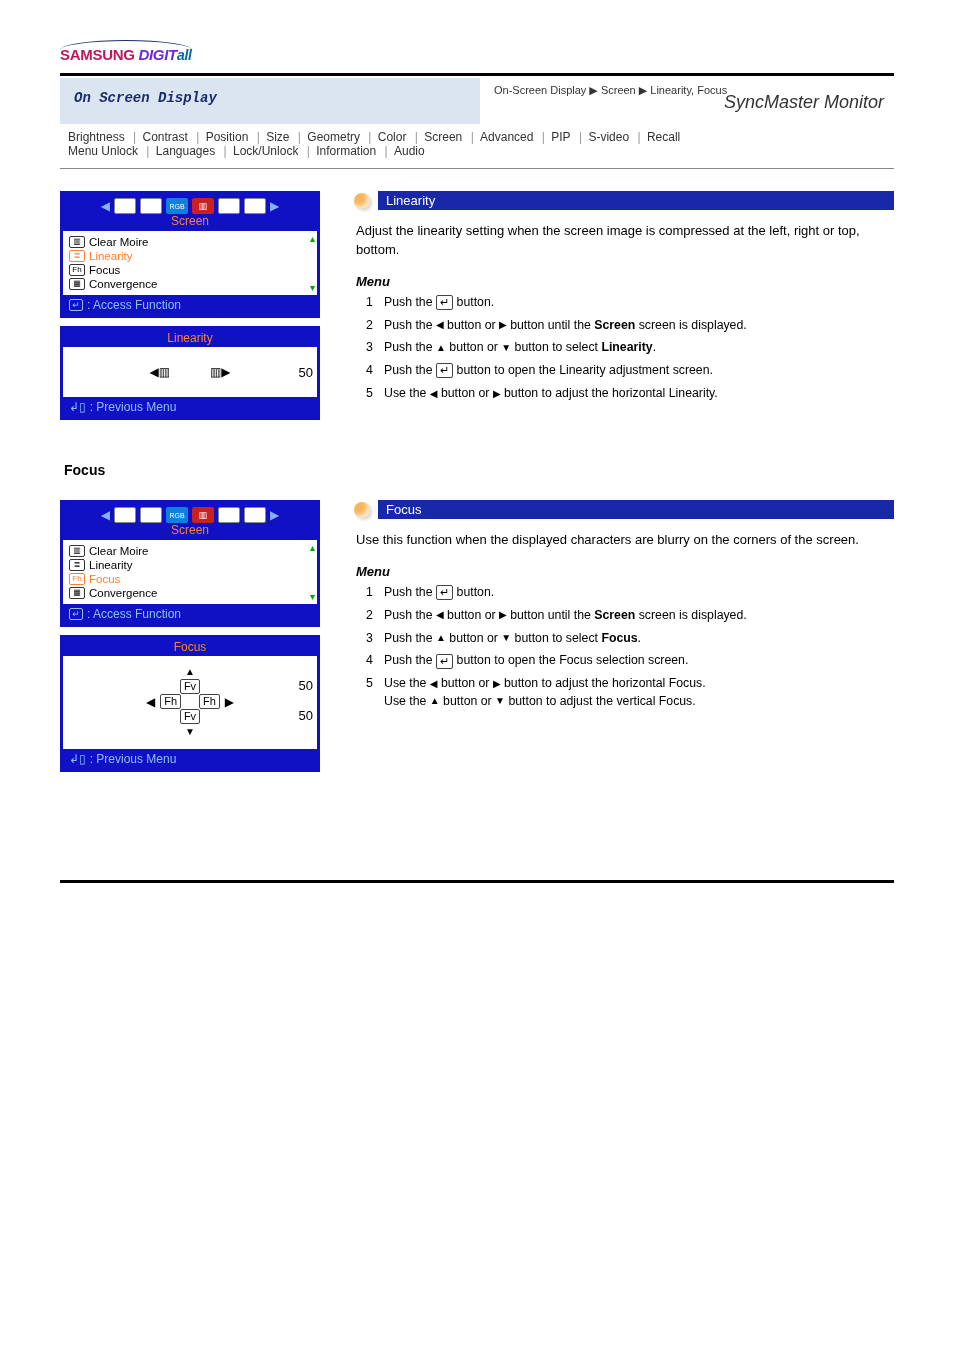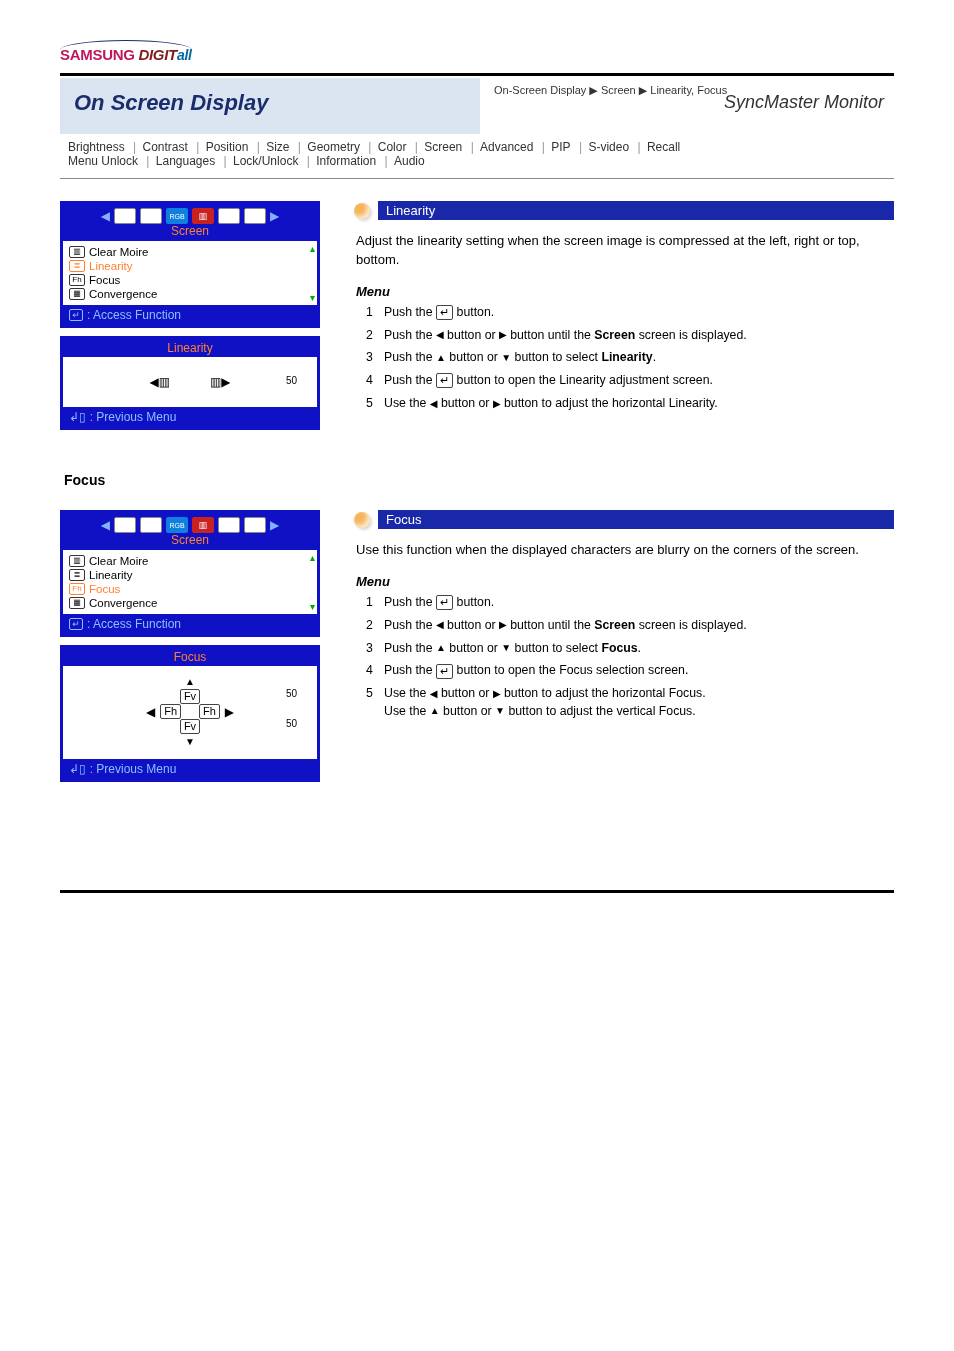--- a/index.html
+++ b/index.html
@@ -1,29 +1,29 @@
 <!DOCTYPE html>
 <html><head>
 <meta charset="utf-8">
 <style>
   * { margin:0; padding:0; box-sizing:border-box; }
   body { font-family: Arial, Helvetica, sans-serif; font-size:13px; color:#000; background:#fff; width:954px; }
   .page { padding:40px 60px; }
   .logo { margin-bottom:10px; }
   .logo-top { font-family: Arial; font-size:15px; font-weight:bold; letter-spacing:-0.3px; }
   .logo-top .nrm { color:#be185d; font-style:normal; }
-  .logo-top .ital { color:#7f1d1d; font-style:italic; }
+  .logo-top .ital { color:#6d28d9; font-style:italic; }
   .logo-top .all { color:#0369a1; font-style:italic; font-size:14px;margin-top:48px; }
   .logo-arc { height:10px; border-top:1.5px solid #1a2c6b; border-radius:50% 50% 0 0 / 100% 100% 0 0; width:132px; margin-bottom:-4px; }
   .logo-sub { font-size:8px; color:#888; letter-spacing:1.0px; }
   .syncmaster { position:absolute; right:70px; top:92px; text-align:right; font-style:italic; font-size:18px; color:#333; }
   .hr-thick { border:none; border-top:3px solid #000; margin-top:8px; }
   .header-bar { display:flex; margin-top:2px; }
   .header-left { width:420px; background:#dbe5f2; padding:12px 14px 18px 14px; }
-  .header-left-title { color:#1a2c6b; font-size:22px; font-style:italic; font-weight:bold; }
+  .header-left-title { color:#1a2c6b; font-size:14px; font-style:italic; font-weight:bold;font-family:Liberation Mono, monospace; }
   .header-right { flex:1; background:#fff; display:flex; flex-direction:column; justify-content:flex-start; padding:6px 0 6px 14px; }
   .header-right-crumb { font-size:11px; color:#333; }
   .toc { font-size:12px; color:#333; padding:6px 2px 10px 2px;margin-left:6px; }
   .toc span { margin-right:2px; }
   .toc .sep { color:#999; margin:0 3px; }
   .hr-thin { border:none; border-top:1px solid #888; }
   .section { display:flex; gap:28px; margin-top:22px; }
   .osd-stack { width:266px; }
   .osd { width:260px; border:3px solid #1010c4; background:#1010c4; font-size:12px; color:#fff; margin-bottom:8px; }
   .osd-tabs { display:flex; align-items:center; justify-content:center; gap:4px; background:#1010c4; padding:4px 4px 0 4px; }
@@ -38,21 +38,21 @@
   .osd-item.sel { color:#ff8030; }
   .osd-item.sel .ico { border-color:#ff8030; color:#ff8030; }
   .osd-scroll-up { position:absolute; right:2px; top:2px; color:#0a0; font-size:10px; }
   .osd-scroll-dn { position:absolute; right:2px; bottom:2px; color:#0a0; font-size:10px; }
   .osd-foot { background:#1010c4; color:#89c0ff; font-size:12px; padding:3px 6px; display:flex; align-items:center; gap:4px; }
   .osd-foot .keyi { display:inline-block; width:14px; height:12px; border:1px solid #89c0ff; border-radius:2px; font-size:9px; text-align:center; line-height:10px; }
   .osd-value { background:#fff; color:#000; text-align:center; padding:18px 0; position:relative; }
   .osd-value-title { background:#1010c4; color:#ff8030; text-align:center; font-size:12px; padding:2px 0; }
   .osd-value .row { display:flex; justify-content:center; align-items:center; gap:10px; }
   .osd-value .ctrl { display:flex; align-items:center; gap:3px; font-size:12px; }
-  .osd-value .num { position:absolute; right:20px; font-size:10px; }
+  .osd-value .num { position:absolute; right:4px; font-size:13px; }
   .osd-value .num1 { top:18px; }
   .right-col { flex:1; padding-top:0; }
   .r-title-row { display:flex; align-items:center; gap:8px; }
   .r-bullet { width:16px; height:16px; border-radius:50%; background:#f6b55a; box-shadow: -3px -3px 4px rgba(255,255,255,0.7) inset, 2px 2px 3px rgba(0,0,0,0.15); }
   .r-title-bar { flex:1; background:#1828a8; color:#fff; font-size:13px; padding:2px 8px; }
   .menu-heading { font-weight:bold; font-style:italic; margin:14px 0 4px 2px; }
   .step { display:flex; gap:6px; margin:5px 0 5px 12px; font-size:12.3px; line-height:1.45; }
   .step .idx { min-width:12px; }
   .step .txt { flex:1; }
   .key { display:inline-block; border:1px solid #444; border-radius:2px; padding:0 3px; font-size:11px; line-height:13px; min-width:14px; text-align:center; vertical-align:middle; }

